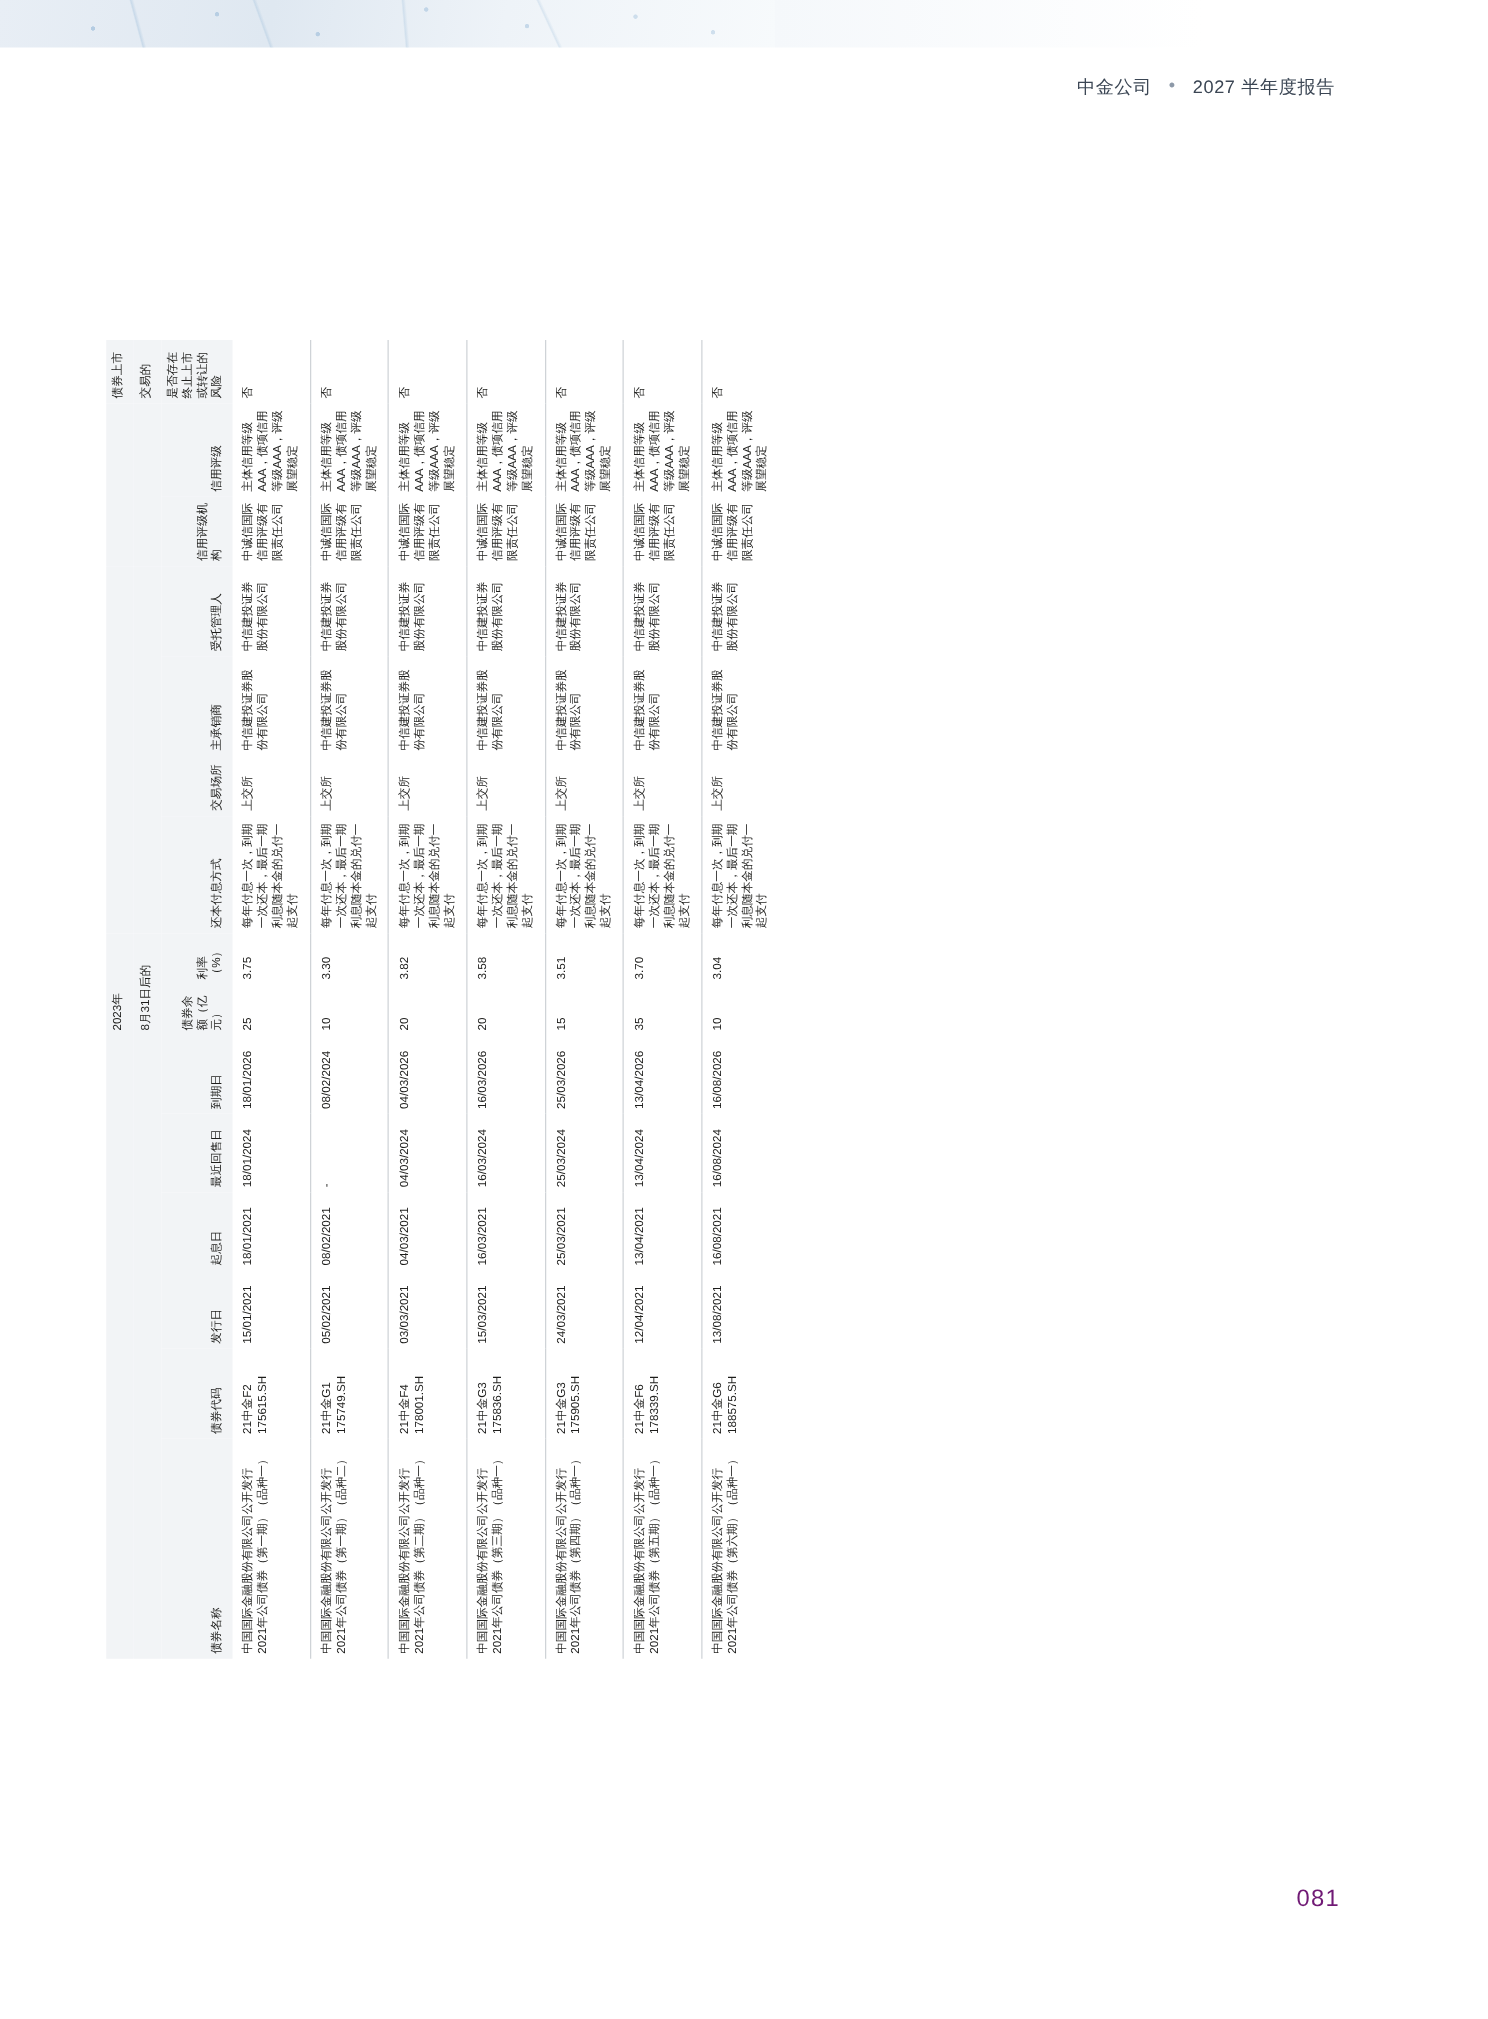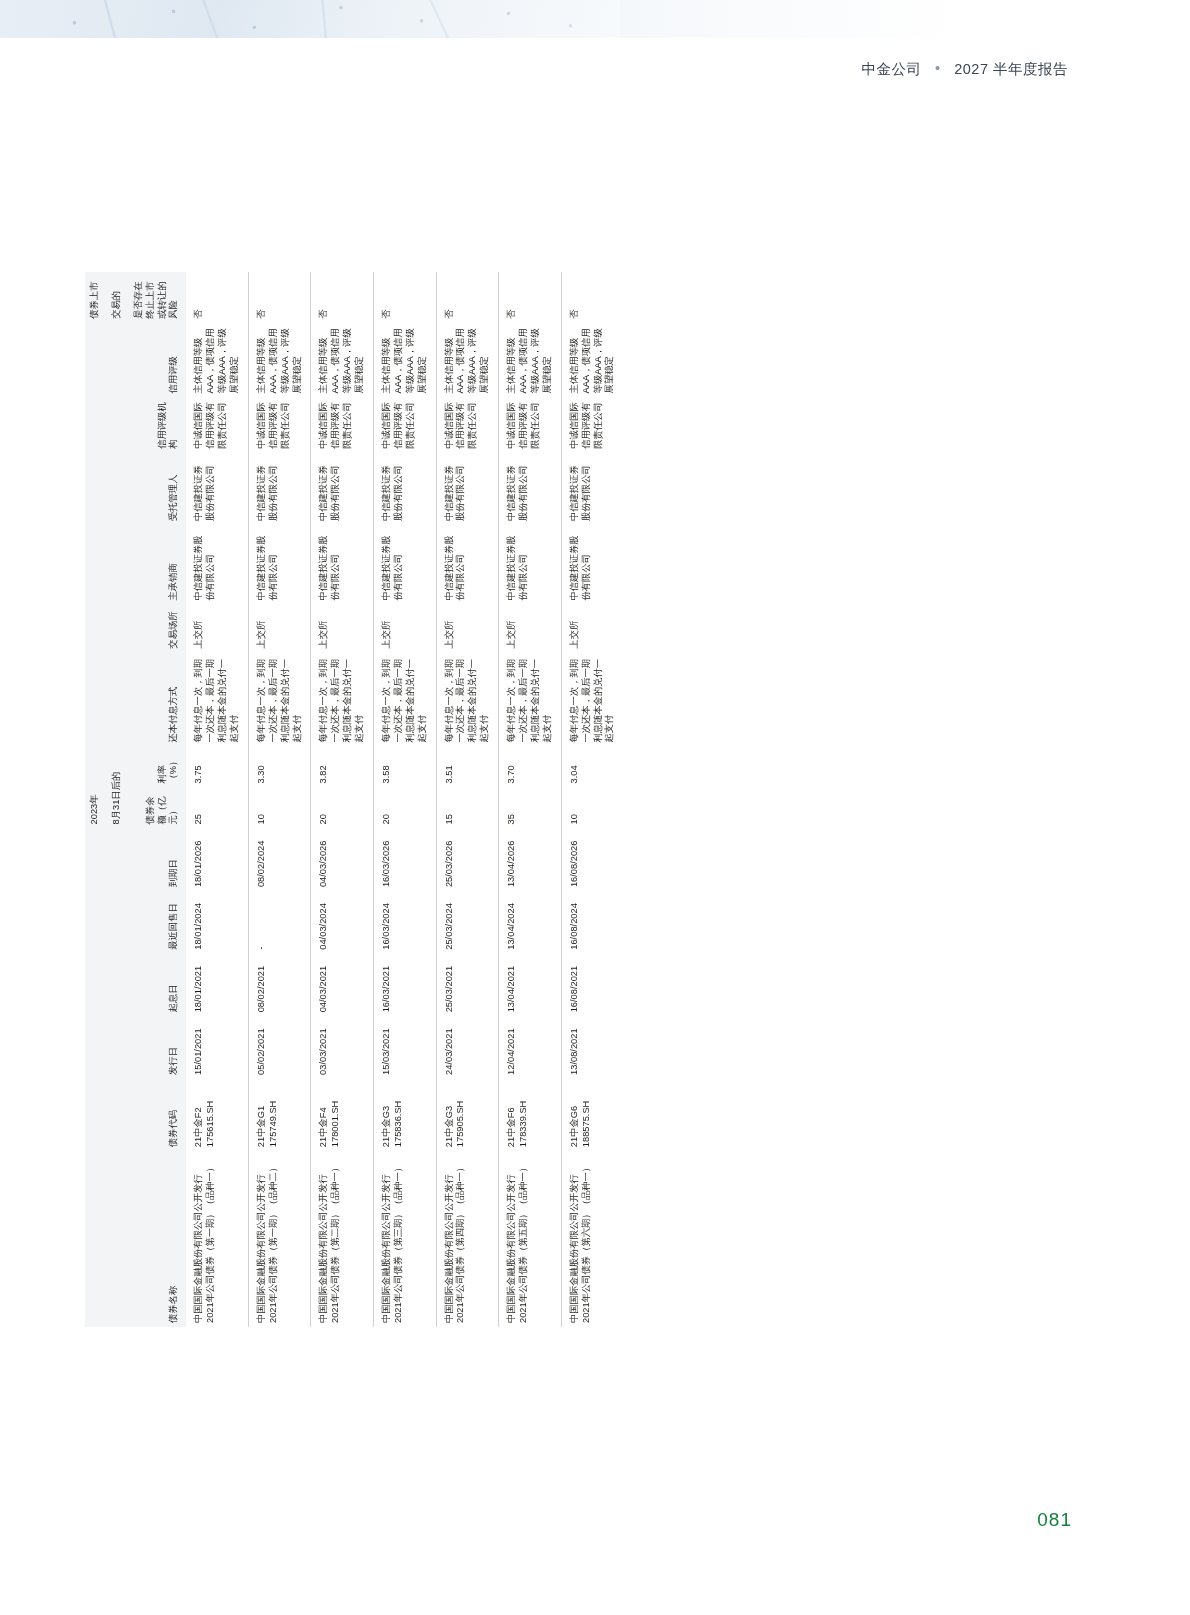--- a/index.html
+++ b/index.html
@@ -66,21 +66,21 @@
     transform: translateY(-1px);
   }
 
   
   .page-number {
     position: absolute;
     right: 118px;
     bottom: 84px;
     font-size: 19px;
     letter-spacing: 1px;
-    color: #15803d;
+    color: #701a75;
   }
 
   
   
   .rot-wrap {
     position: absolute;
     left: 85px;
     top: 272px;
     width: 745px;      
     height: 1055px;    

